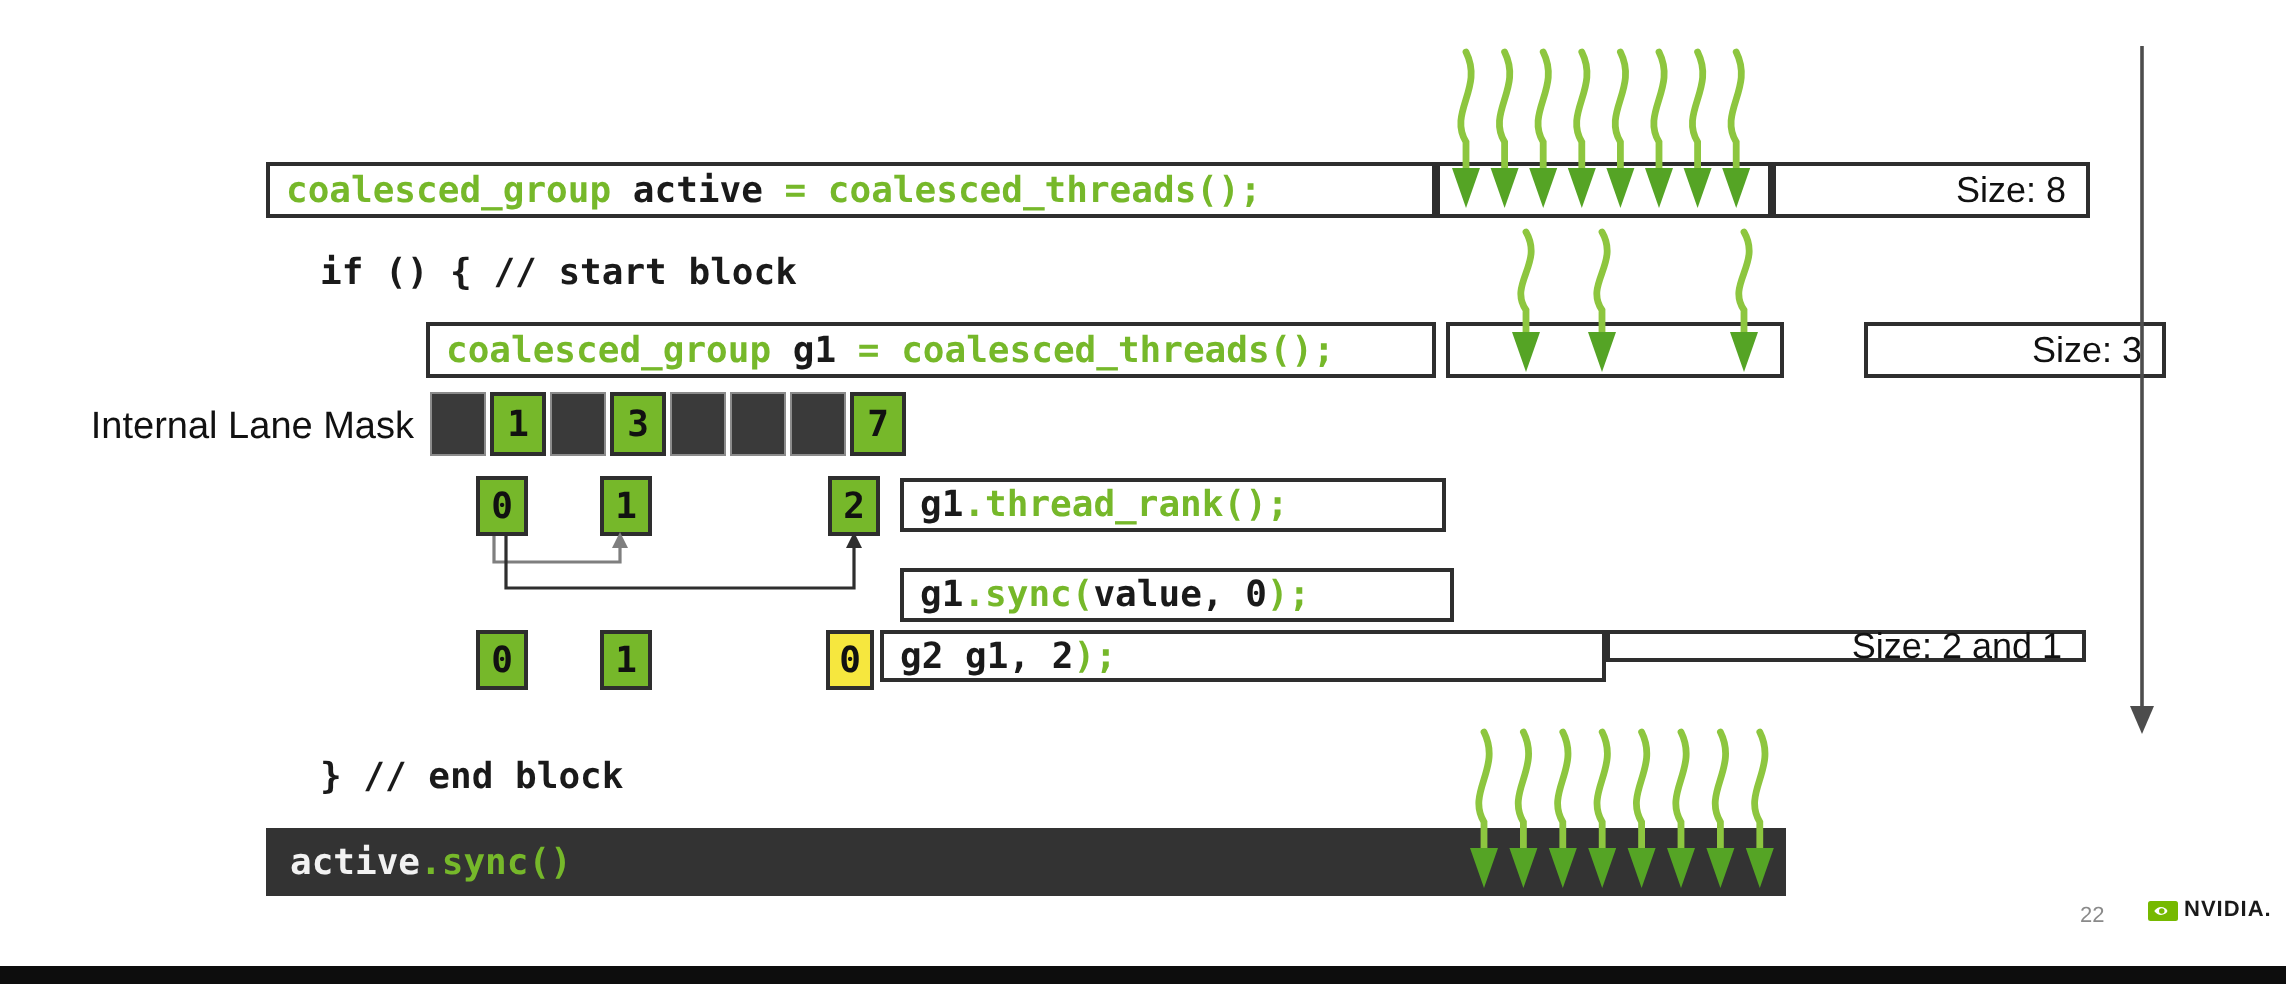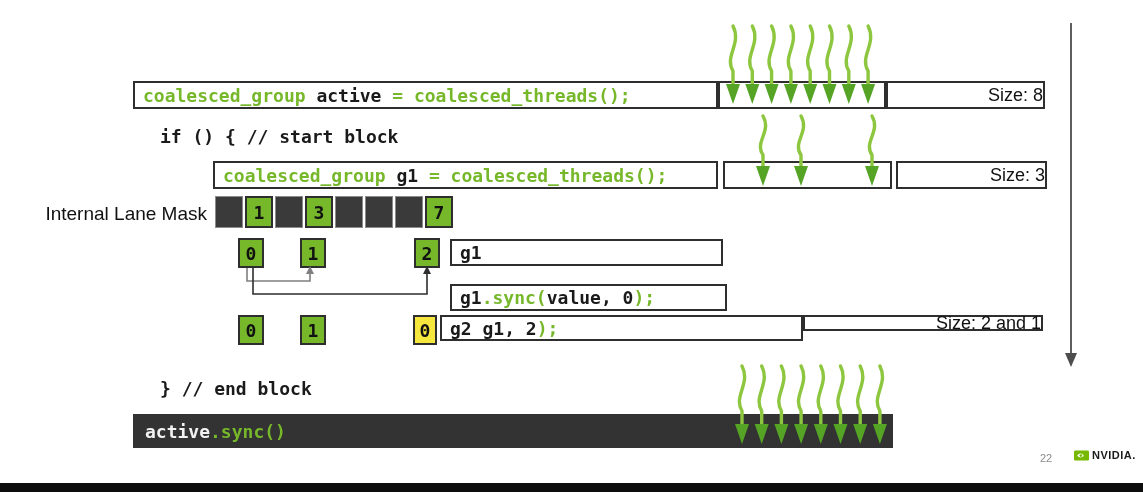--- a/index.html
+++ b/index.html
@@ -15,32 +15,32 @@
   .tok-g{color:#76b82a;}
   .tok-k{color:#1a1a1a;}
   .tok-w{color:#f2f2f2;}
 
   .plaincode{position:absolute;font-family:"DejaVu Sans Mono",monospace;
              font-weight:bold;font-size:18px;color:#1a1a1a;white-space:pre;}
 
   .arrowbox{position:absolute;background:#fff;border:2px solid #2e2e2e;box-sizing:border-box;}
   .sizebox{position:absolute;background:#fff;border:2px solid #2e2e2e;box-sizing:border-box;
            display:flex;align-items:center;justify-content:flex-end;
-           padding-right:0;font-size:18px;color:#111;}
+           padding-right:10px;font-size:18px;color:#111;}
 
   
   #codebox-active{left:133px;top:81px;width:585px;height:28px;}
   #arrowbox-active{left:718px;top:81px;width:168px;height:28px;}
   #sizebox-active{left:886px;top:81px;width:159px;height:28px;}
 
   #if-line{left:160px;top:126px;}
 
   #codebox-g1{left:213px;top:161px;width:505px;height:28px;}
   #arrowbox-g1{left:723px;top:161px;width:169px;height:28px;}
-  #sizebox-g1{left:896px;top:161px;width:151px;height:28px;text-align:center;}
+  #sizebox-g1{left:932px;top:161px;width:151px;height:28px;text-align:center;}
 
   #lane-mask-label{left:14px;top:203px;width:193px;text-align:right;
                    font-size:19px;color:#111;}
   #lane-mask-squares{left:215px;top:196px;height:32px;}
   .msq{position:absolute;top:0;width:28px;height:32px;box-sizing:border-box;
        display:flex;align-items:center;justify-content:center;
        font-family:"DejaVu Sans Mono",monospace;font-weight:bold;font-size:18px;color:#111;}
   .msq.dark{background:#3a3a3a;border:1px solid #8b8b8b;}
   .msq.green{background:#76b82a;border:2px solid #2e2e2e;}
   .sq{position:absolute;box-sizing:border-box;width:26px;height:30px;
@@ -133,21 +133,21 @@
     <div class="msq dark" style="left: 150px;"></div>
     <div class="msq dark" style="left: 180px;"></div>
     <div class="msq green" style="left: 210px;">7</div>
   </div>
 
 <div class="abs" id="rank-squares">
     <div class="sq green" style="left: 0px;">0</div>
     <div class="sq green" style="left: 62px;">1</div>
     <div class="sq green" style="left: 176px;">2</div>
   </div>
-<div class="codebox" id="codebox-rank"><span class="tok-k">g1</span></div>
+<div class="codebox" id="codebox-rank"><span class="tok-k">g1</span><span class="tok-g">.thread_rank();</span></div>
 
 <svg class="abs" id="connector-svg" width="220" height="50">
   <path d="M17,8 V21 H80 V14" fill="none" stroke="#7f7f7f" stroke-width="1.6"></path>
   <polygon points="76,14 84,14 80,6" fill="#7f7f7f"></polygon>
   <path d="M23,8 V34 H197 V14" fill="none" stroke="#2e2e2e" stroke-width="1.6"></path>
   <polygon points="193,14 201,14 197,6" fill="#2e2e2e"></polygon>
 </svg>
 <div class="codebox" id="codebox-shfl"><span class="tok-k">g1</span><span class="tok-g">.sync(</span><span class="tok-k">value, 0</span><span class="tok-g">);</span></div>
 
 <div class="abs" id="tiled-squares">

